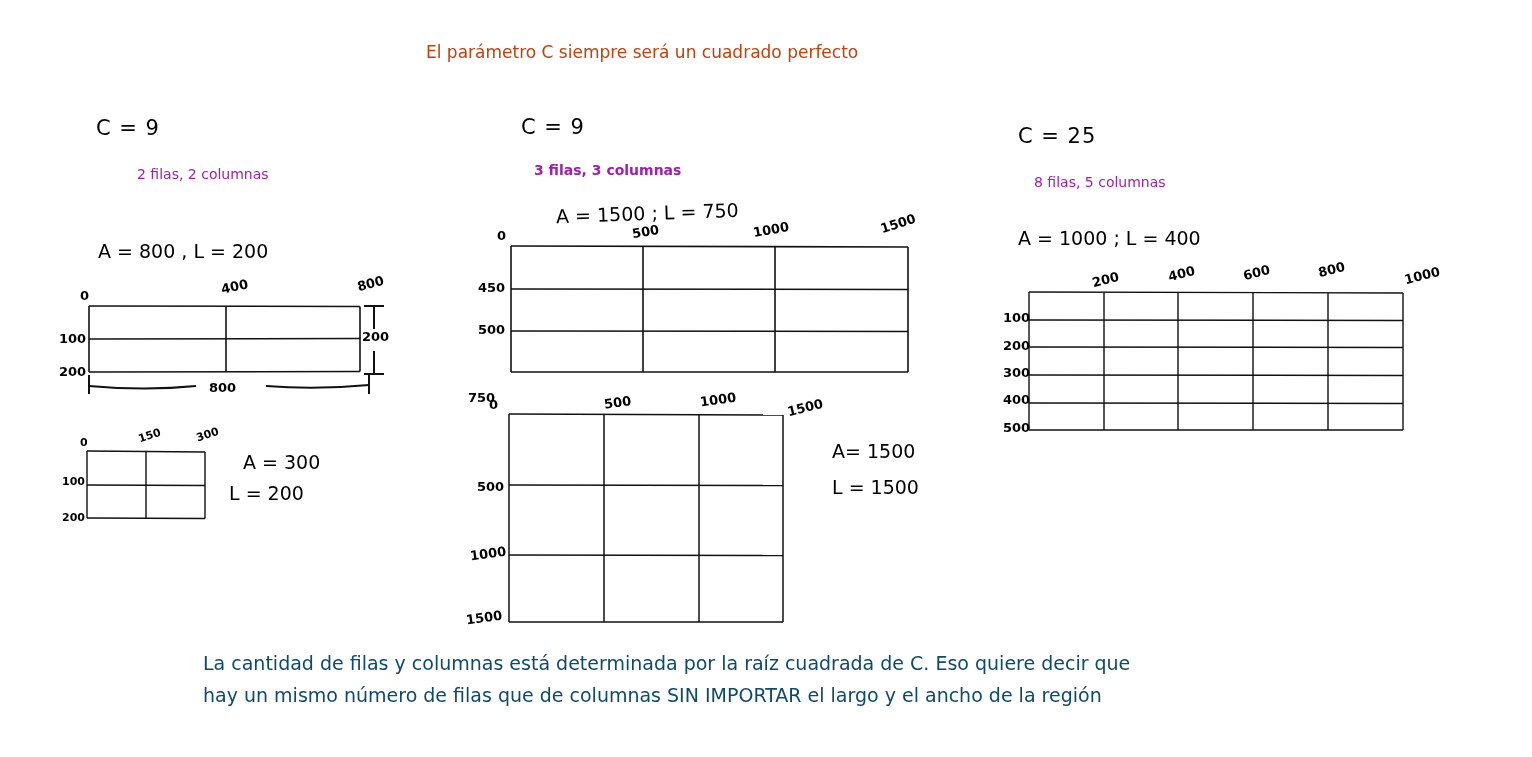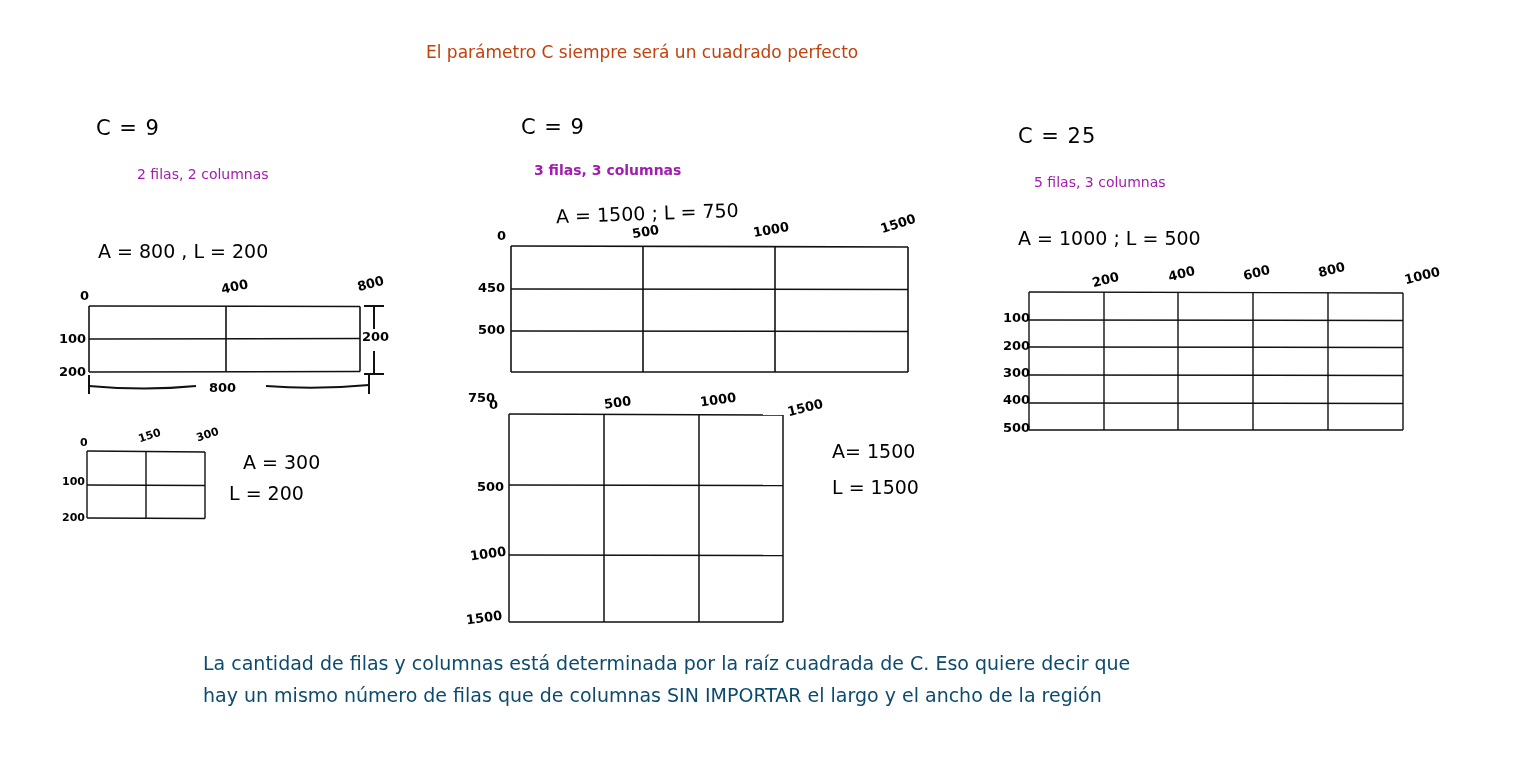--- a/index.html
+++ b/index.html
@@ -185,23 +185,23 @@
 <div class="abs tick" style="left:700px; top:392px; transform:rotate(-8deg);">1000</div>
 <div class="abs tick" style="left:787px; top:400px; transform:rotate(-14deg);">1500</div>
 <div class="abs tick" style="left:477px; top:479px;">500</div>
 <div class="abs tick" style="left:470px; top:546px; transform:rotate(-8deg);">1000</div>
 <div class="abs tick" style="left:466px; top:610px; transform:rotate(-8deg);">1500</div>
 
 <div class="abs hand-big" style="left:832px; top:440px;">A= 1500</div>
 <div class="abs hand-big" style="left:832px; top:476px;">L = 1500</div>
 
 <div class="abs case-label" style="left:1018px; top:124px;">C = 25</div>
-<div class="abs case-sub" style="left:1034px; top:174px;">5 filas, 3 columnas</div>
-
-<div class="abs hand-big" style="left:1018px; top:227px;">A = 1000 ;  L = 500</div>
+<div class="abs case-sub" style="left:1034px; top:174px;">8 filas, 5 columnas</div>
+
+<div class="abs hand-big" style="left:1018px; top:227px;">A = 1000 ;  L = 400</div>
 
 <div class="abs" style="left:1028px; top:291px;">
   <svg width="380" height="143" viewBox="0 0 380 143">
     <g class="grid-line" stroke-width="1.4">
       <path d="M1,1 L375,2"></path>
       <path d="M1,29 L375,29.5"></path>
       <path d="M1,56 L375,56.5"></path>
       <path d="M1,84 L375,84.5"></path>
       <path d="M1,112 L375,112.5"></path>
       <path d="M1,139 L375,139"></path>

